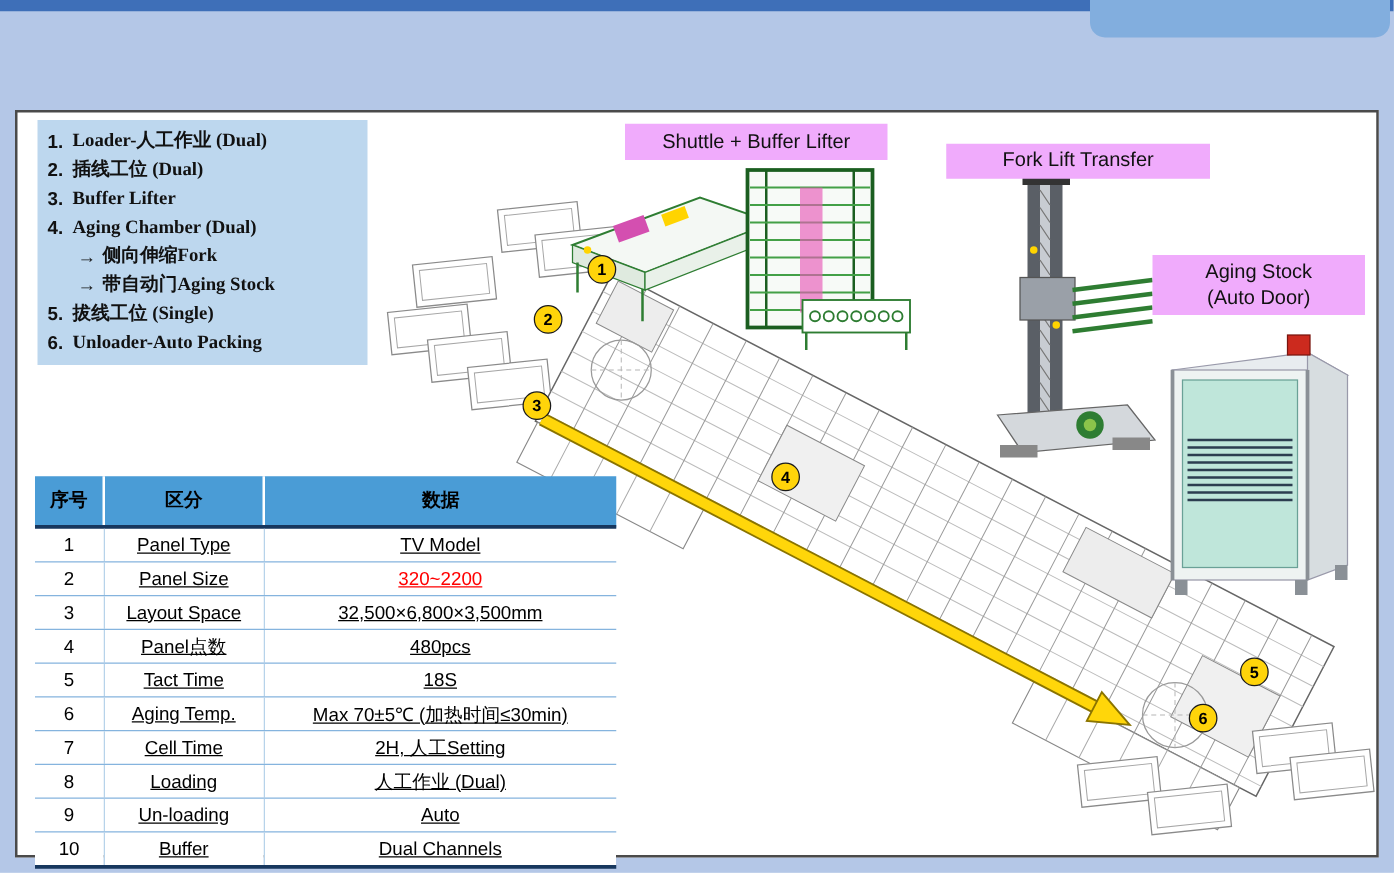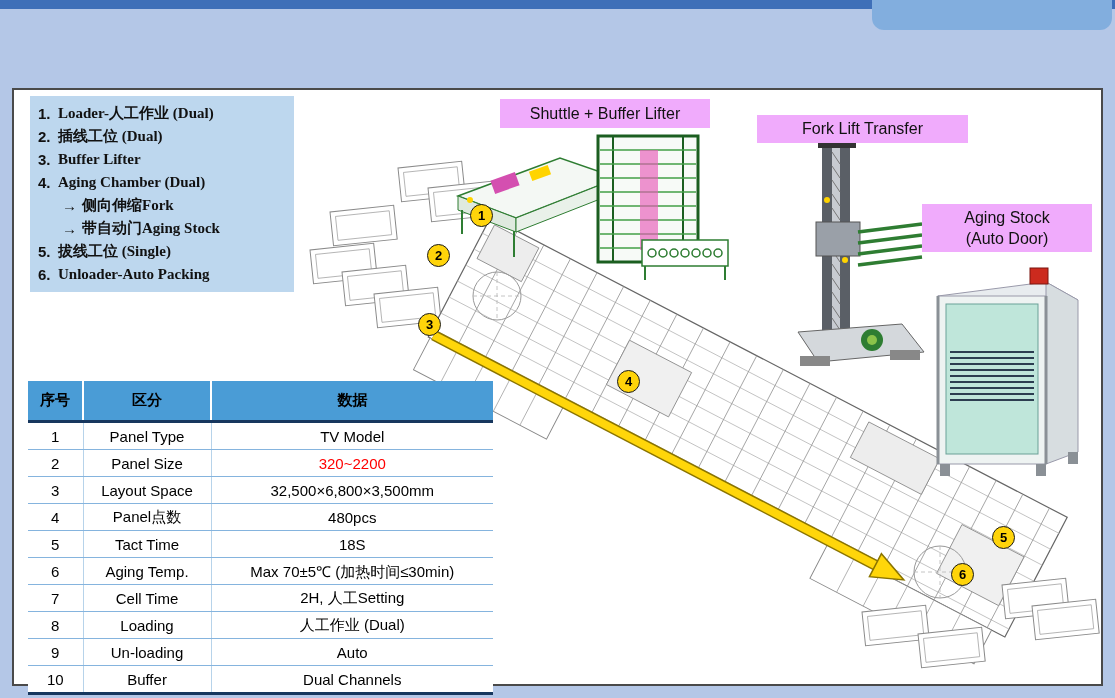--- a/index.html
+++ b/index.html
@@ -29,21 +29,21 @@
   #lbl-shuttle{left:500px;top:99px;width:210px;height:29px;}
   #lbl-fork{left:757px;top:115px;width:211px;height:28px;}
   #lbl-aging{left:922px;top:204px;width:170px;height:48px;flex-direction:column;line-height:21px;}
 
   .spec-table{position:absolute;left:28px;top:381px;width:465px;border-collapse:collapse;
     font-size:15px;color:#000;z-index:4;table-layout:fixed;}
   .spec-table th{background:#4a9cd6;height:27px;font-weight:bold;border-bottom:3px solid #17375e;padding:6px 2px;}
   .spec-table th+th{border-left:2px solid #ffffff;}
   .spec-table td{height:26px;text-align:center;border-bottom:1px solid #85b4de;background:#ffffff;padding:0 2px;
     white-space:nowrap;overflow:hidden;}
-  .spec-table td+td{border-left:1px solid #b7d3ea;}
+  .spec-table td+td{border-left:1px solid #b7d3ea;text-decoration:underline;}
   .spec-table tbody tr:last-child td{border-bottom:3px solid #17375e;}
   .spec-table td.red{color:#ff0000;}
 
   .marker{position:absolute;width:23px;height:23px;background:#ffd40a;border:1.5px solid #1a1a1a;
     border-radius:50%;display:flex;align-items:center;justify-content:center;
     font-size:13px;font-weight:bold;color:#000;box-sizing:border-box;z-index:5;}
 </style>
 </head>
 <body>
 

